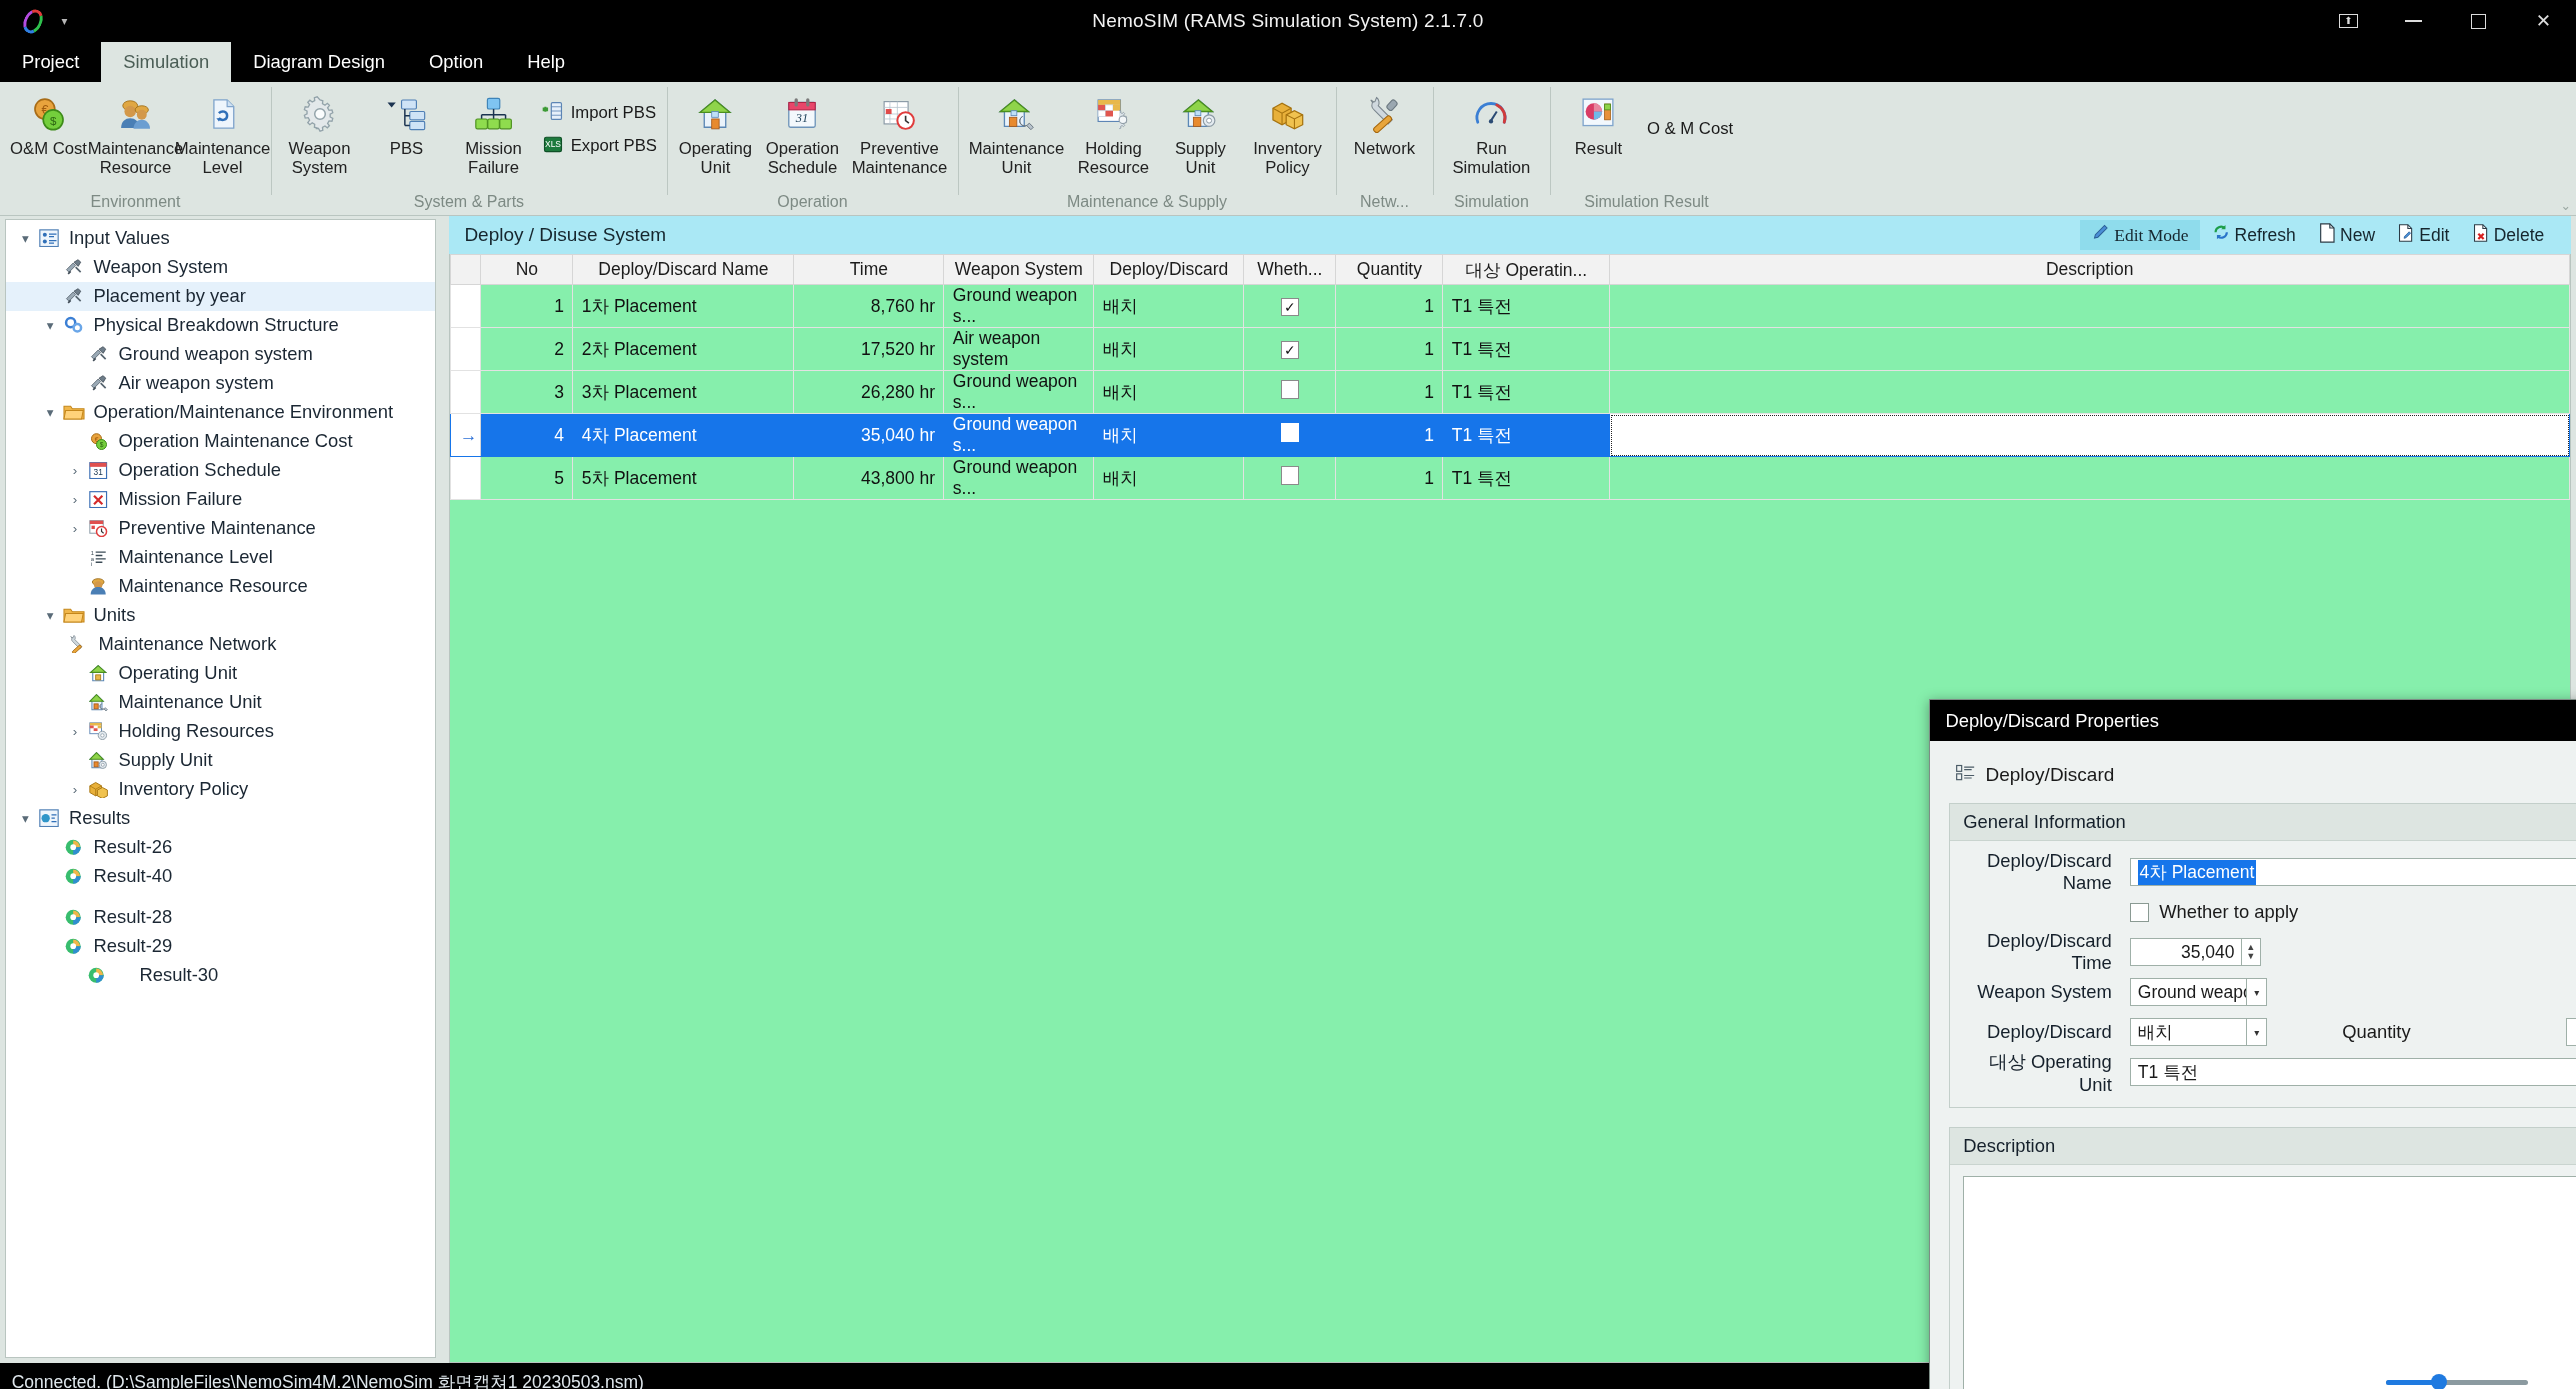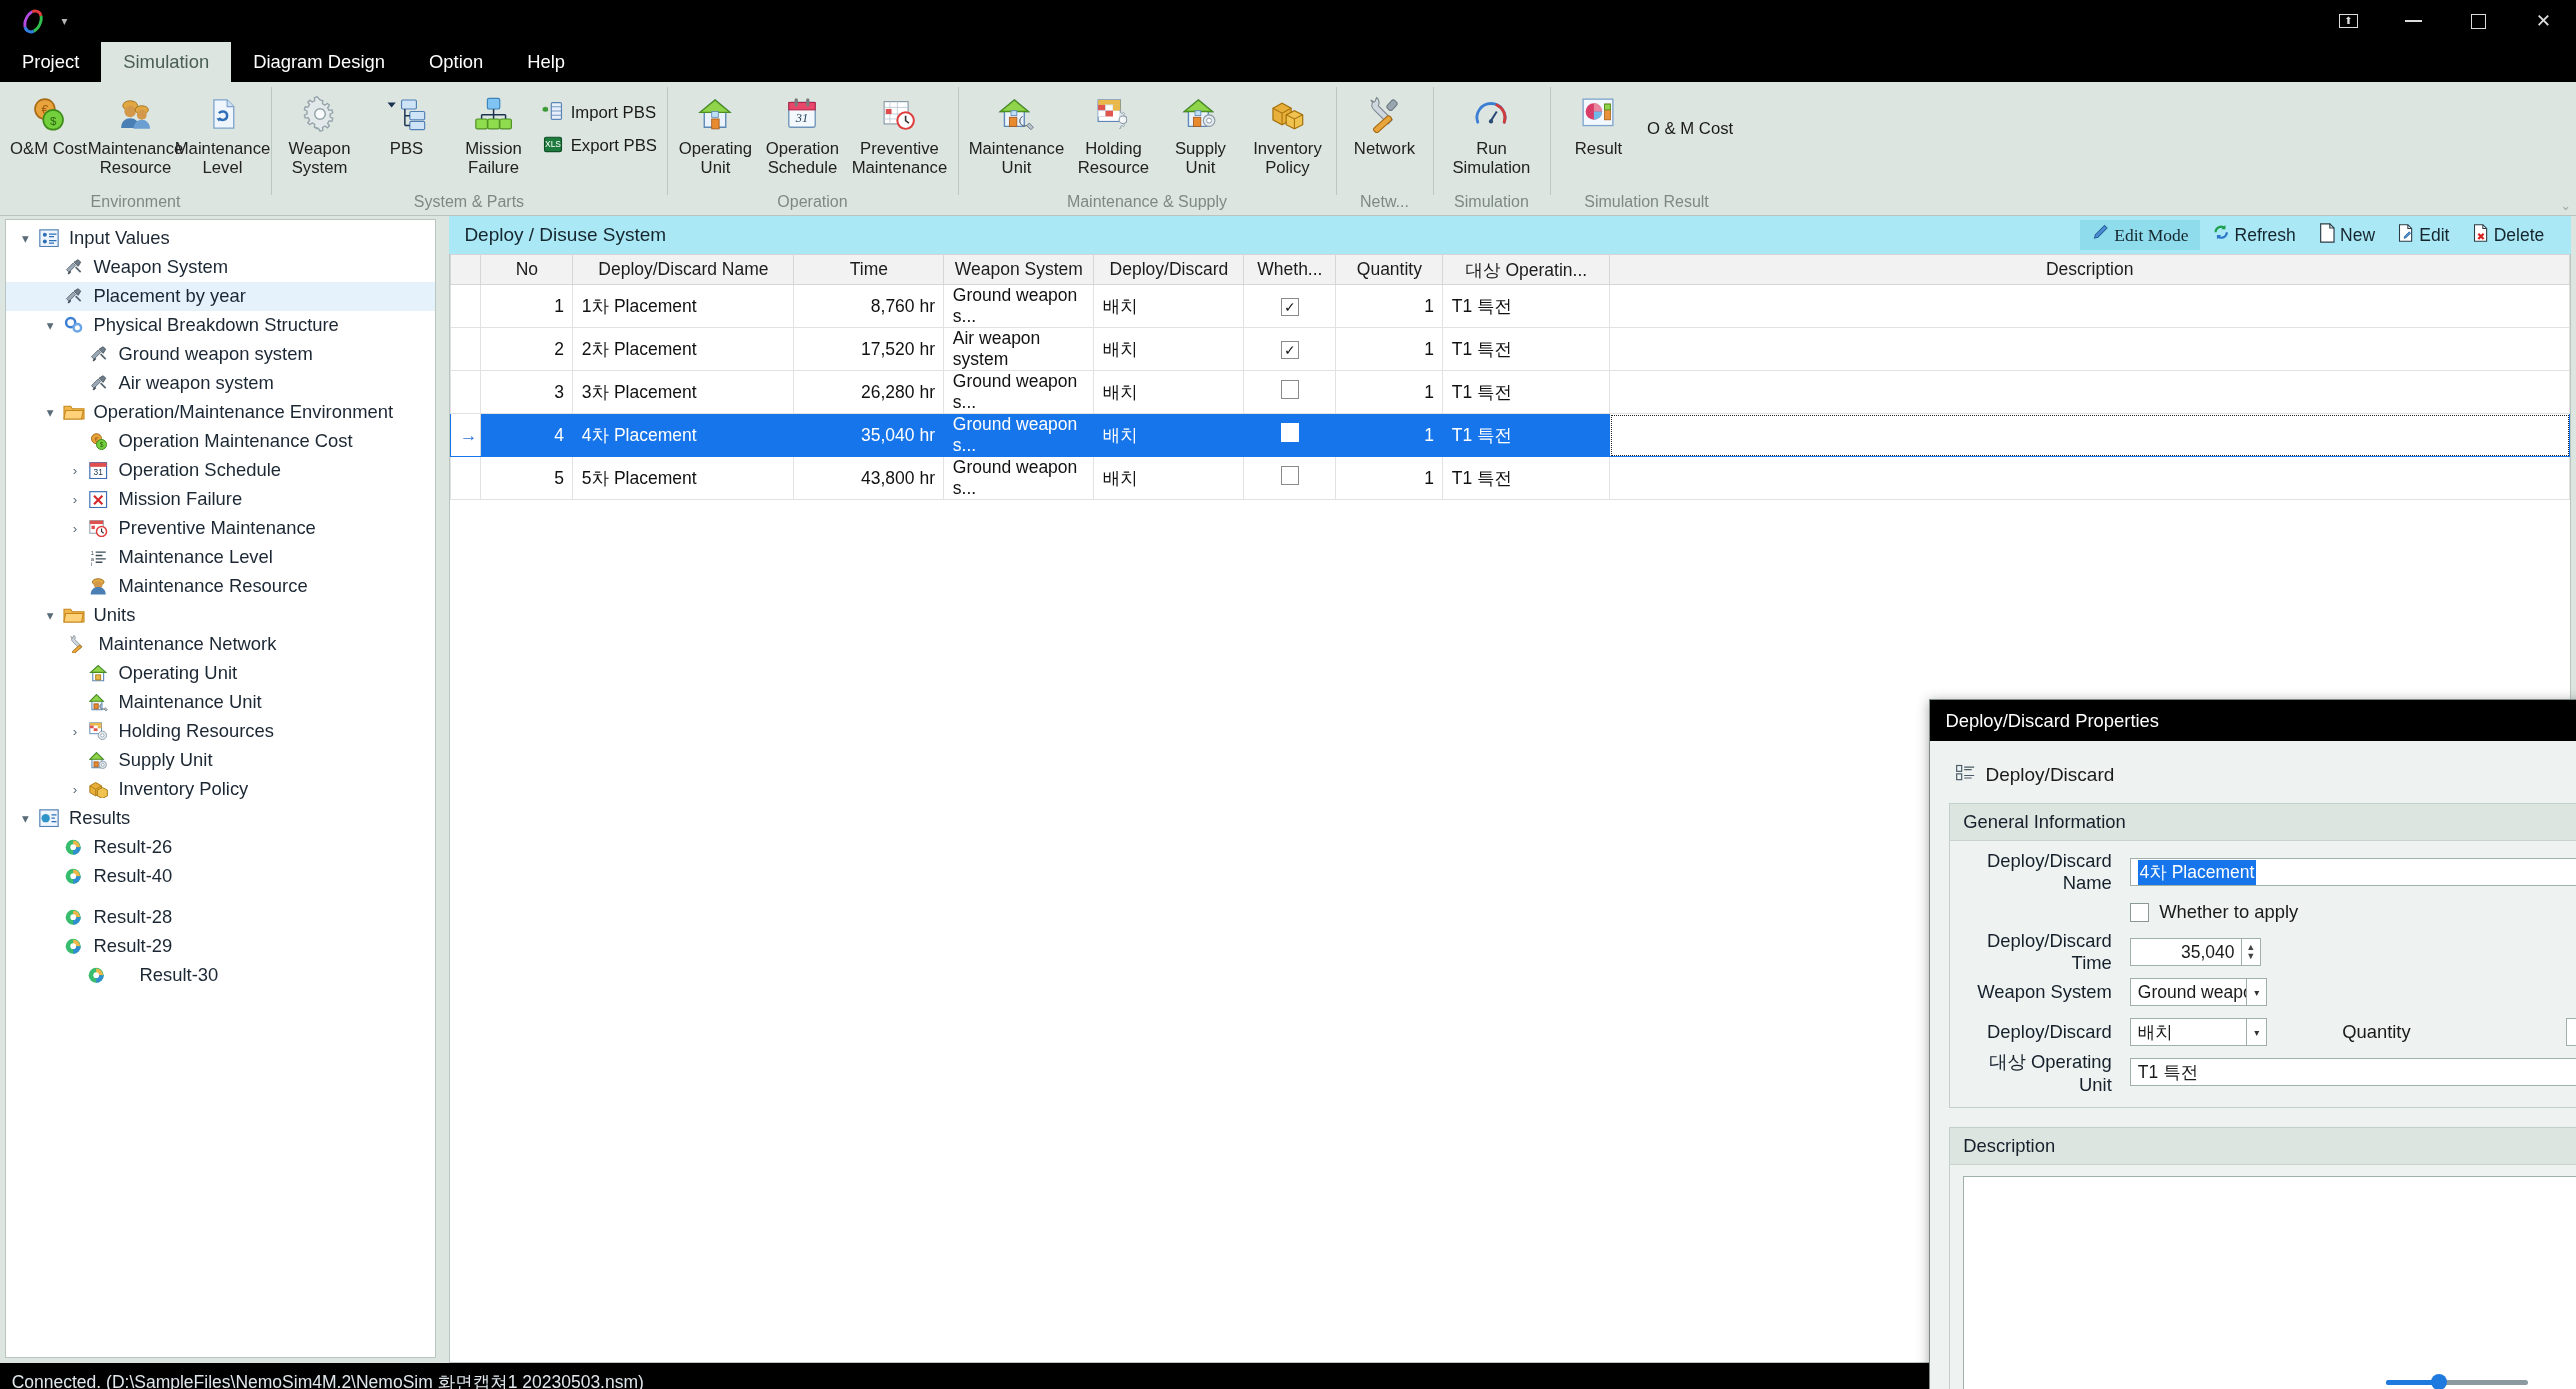--- a/index.html
+++ b/index.html
@@ -57,21 +57,21 @@
   .splitter{ width:8.4px; background:#dde5e1; }
 
   
   .content{ flex:1; display:flex; flex-direction:column; position:relative; padding-right:5px;}
   .c-head{ height:38px; background:#aae8f5; display:flex; align-items:center; padding:0 15px; }
   .c-head .ttl{ font-size:19px; color:#16262e; }
   .c-head .sp{ flex:1; }
   .c-tool{ display:flex; align-items:center; gap:4.2px; height:30px; padding:0 11.7px; font-size:17.5px; color:#16262e;}
   .c-tool.on{ background:#8fdcec;font-family:Liberation Serif, serif; }
 
-  .grid-wrap{ flex:1; background:#ffffff; border:0.8px solid #b9c5c0; border-top:none; overflow:hidden; }
+  .grid-wrap{ flex:1; background:#86efac; border:0.8px solid #b9c5c0; border-top:none; overflow:hidden; }
   table.grid{ width:100%; border-collapse:collapse; table-layout:fixed; }
   table.grid th{ background:#f2f2f2; border:0.8px solid #d6d6d6; height:30px; font-weight:normal;
      font-size:17.5px; color:#1c1c1c; padding:0 5px; }
   table.grid td{ border:0.8px solid #e2e2e2; height:32px; font-size:17.5px; padding:0 8.4px; color:#111;}
   .col-ind{ width:30px; border:0.8px solid #d6d6d6; background:#f2f2f2;}
   td.ind{ background:#fff; border-right:0.8px solid #d6d6d6; text-align:center; color:#2a6fd6; font-size:16.7px;}
   tr.sel td{ background:#1675ea; color:#fff; border-color:#1675ea;}
   tr.sel td.ind{ background:#fff; color:#2a6fd6; border-right:0.8px solid #d6d6d6;}
   td.num{ text-align:right; }
   td.ctr{ text-align:center; }
@@ -122,20 +122,21 @@
   .grip{ color:#7b8a90; font-size:13.4px; letter-spacing:1.7px; }
 </style>
 </head>
 <body>
 
 <div class="titlebar">
   <div class="tb-logo">
       <div class="ring"></div>
     </div>
   <div class="tb-caret">▾</div>
+  <div class="tb-title">NemoSIM (RAMS Simulation System) 2.1.7.0</div>
   <div class="tb-ctrls">
     <div class="tb-btn">
         <span class="glyph-restore">⬆</span>
       </div>
     <div class="tb-btn">
         <span class="glyph-min"></span>
       </div>
     <div class="tb-btn">
         <span class="glyph-max"></span>
       </div>

